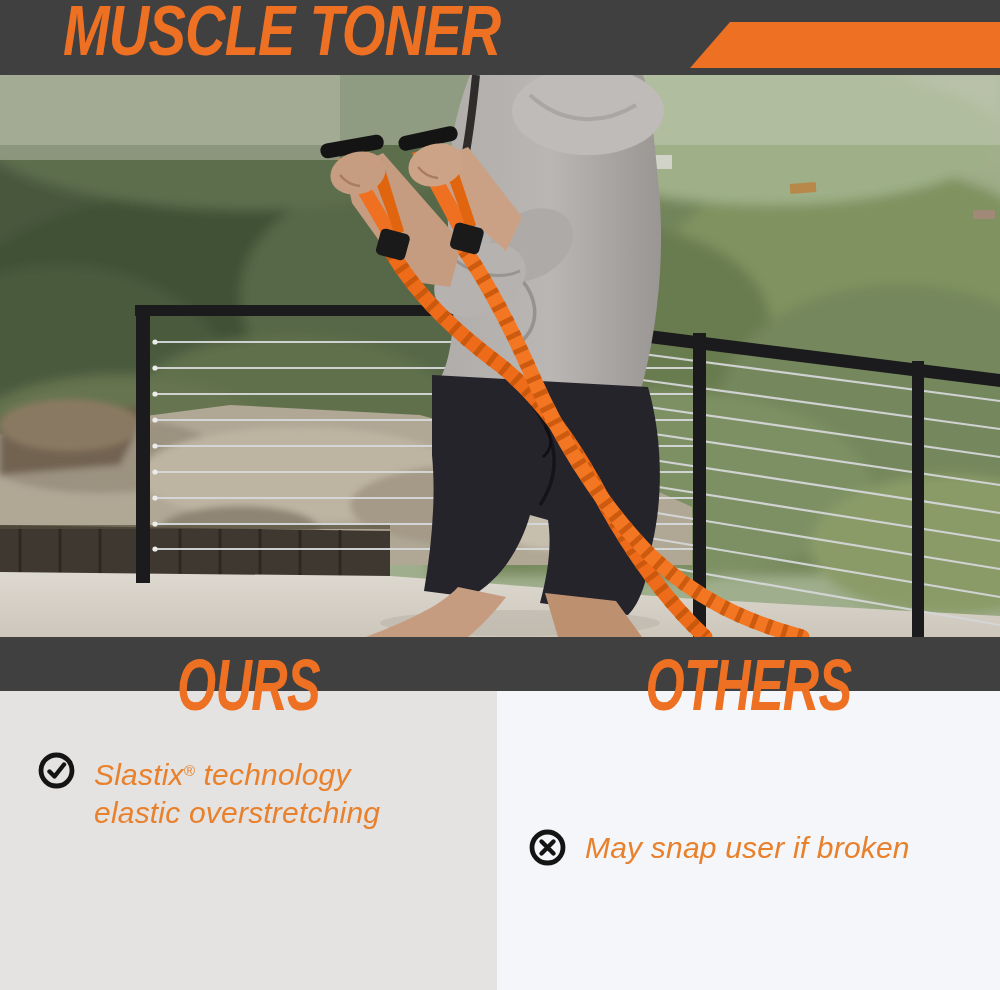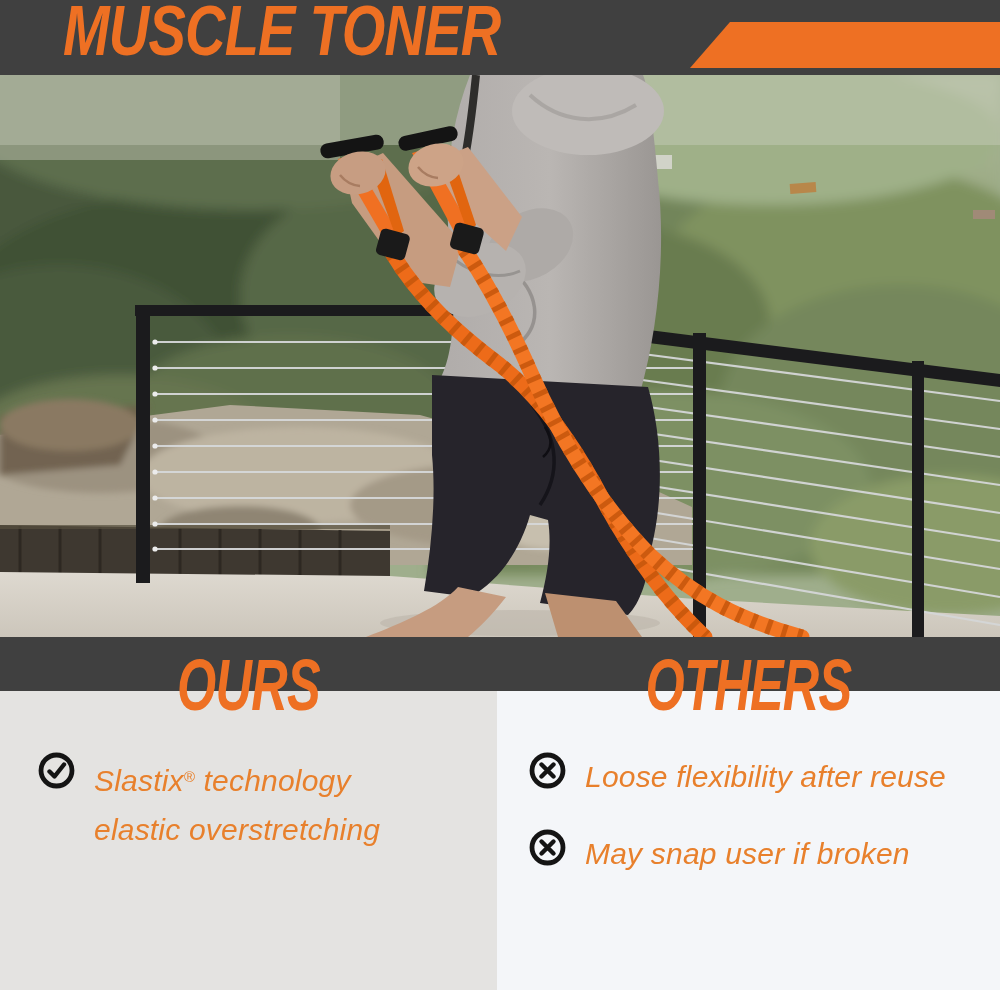--- a/index.html
+++ b/index.html
@@ -30,21 +30,21 @@
     color:#ee7023;text-align:center;letter-spacing:-1px;
     transform:scaleX(0.70);transform-origin:center top;white-space:nowrap;
   }
   .head-ours{left:0;width:497px;}
   .head-others{left:497px;width:503px;}
   .row{position:absolute;display:flex;align-items:flex-start;}
   .badge{width:37px;height:37px;flex:0 0 37px;display:block;}
   .badge svg{display:block;width:37px;height:37px;}
   .row-text{
     margin-left:19px;font-style:italic;color:#e8802c;
-    font-size:30px;line-height:49px;letter-spacing:0.2px;white-space:nowrap;
+    font-size:30px;line-height:38px;letter-spacing:0.2px;white-space:nowrap;
   }
   .reg{font-size:15px;vertical-align:9px;}
   .r1-ours{left:38px;top:752px;}
   .r2-ours{left:38px;top:871px;}
   .r1-others{left:529px;top:752px;}
   .r2-others{left:529px;top:829px;text-align:center;}
 </style>
 </head>
 <body>
 
@@ -237,31 +237,20 @@
           <path d="M11.5 19.5 L16.5 24.5 L26 12.5" fill="none" stroke="#141414" stroke-width="4.4" stroke-linecap="round" stroke-linejoin="round"></path>
         </svg>
     </span>
     <div class="row-text">
       <div><span>Slastix</span><span class="reg">®</span><span> technology</span></div>
       <div>elastic overstretching</div>
     </div>
   </div>
 
 
-  <div class="row r1-others">
-    <span class="badge">
-      <svg viewBox="0 0 37 37">
-          <circle cx="18.5" cy="18.5" r="15.5" fill="none" stroke="#141414" stroke-width="4.8"></circle>
-          <path d="M12.5 12.5 L24.5 24.5 M24.5 12.5 L12.5 24.5" fill="none" stroke="#141414" stroke-width="4.4" stroke-linecap="round"></path>
-        </svg>
-    </span>
-    <div class="row-text">
-      <div>Loose flexibility after reuse</div>
-    </div>
-  </div>
 
   <div class="row r2-others">
     <span class="badge">
       <svg viewBox="0 0 37 37">
           <circle cx="18.5" cy="18.5" r="15.5" fill="none" stroke="#141414" stroke-width="4.8"></circle>
           <path d="M12.5 12.5 L24.5 24.5 M24.5 12.5 L12.5 24.5" fill="none" stroke="#141414" stroke-width="4.4" stroke-linecap="round"></path>
         </svg>
     </span>
     <div class="row-text">
       <div>May snap user if broken</div>

